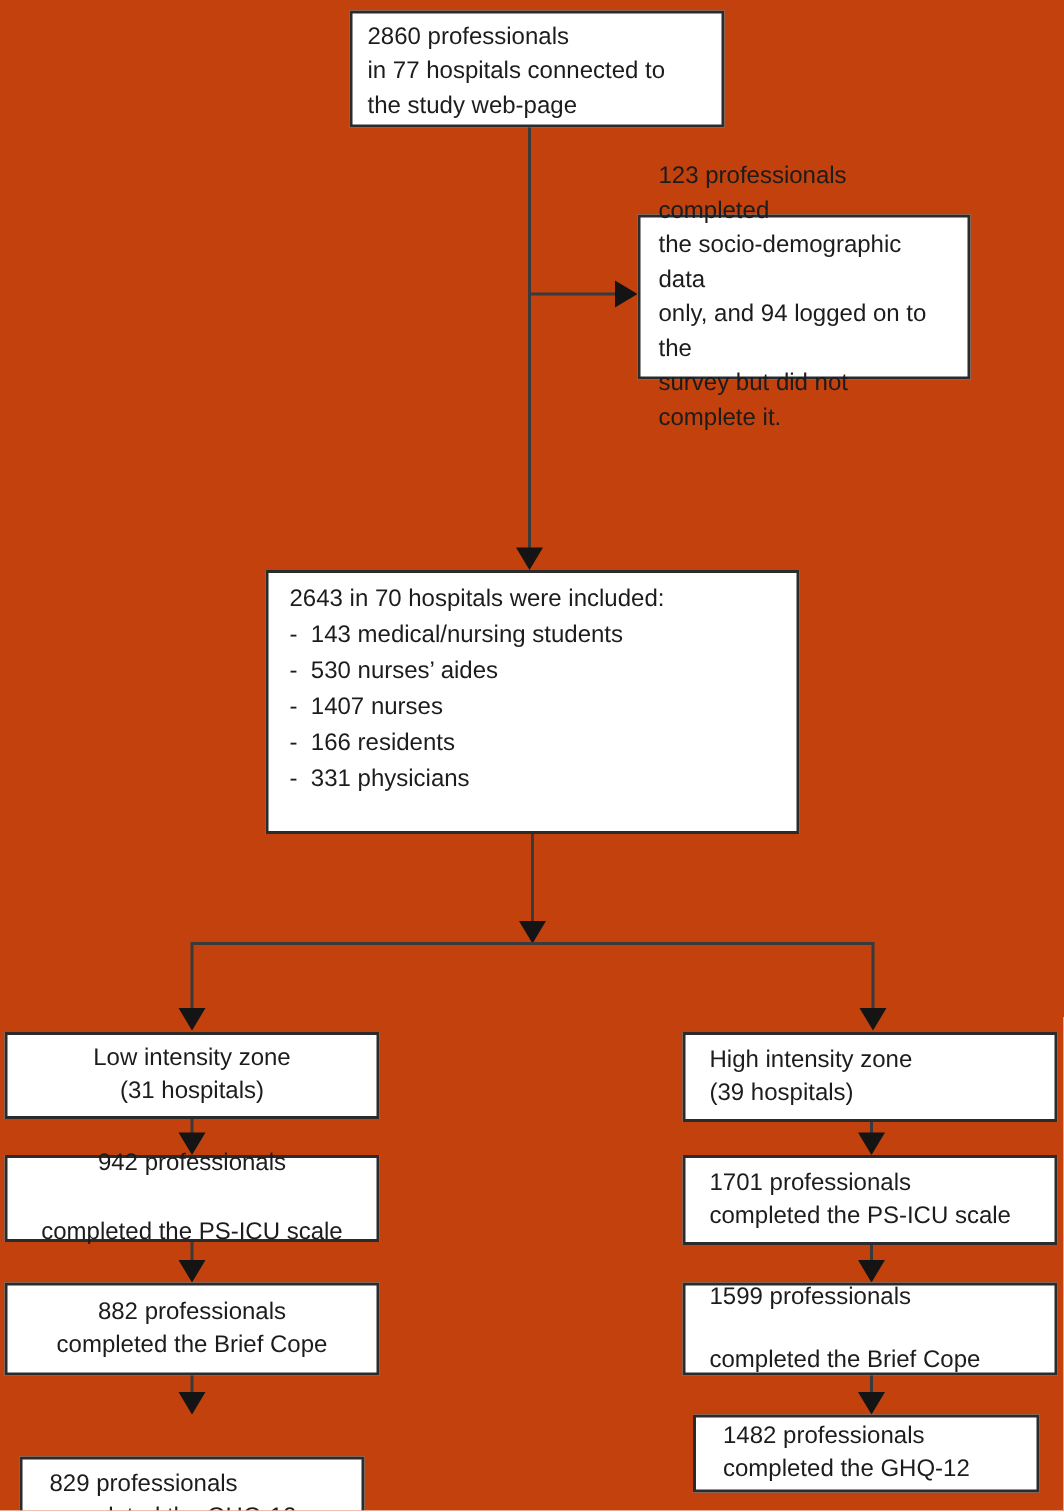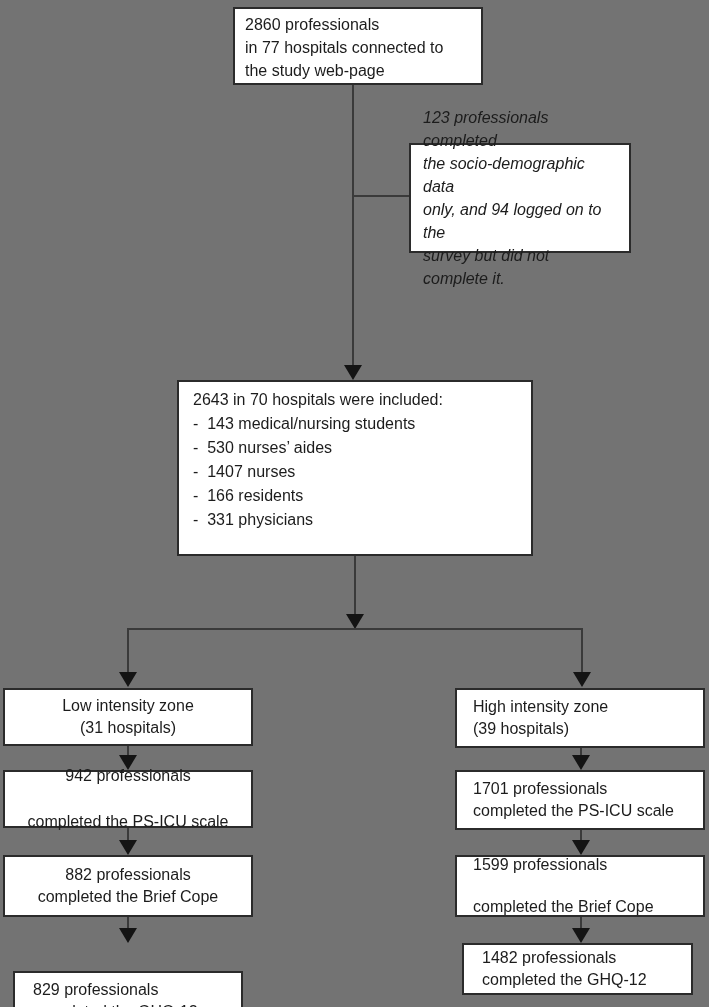--- a/index.html
+++ b/index.html
@@ -4,42 +4,42 @@
 <style>
   html, body {
     margin: 0;
     padding: 0;
     background: #ffffff;
   }
   .canvas {
     position: relative;
     width: 709px;
     height: 1007px;
-    background: #737373;
+    background: #c2410c;
     font-family: "Liberation Sans", sans-serif;
     color: #1c1c1c;
     overflow: hidden;
   }
   .box {
     position: absolute;
     box-sizing: border-box;
     border: 2px solid #2b2b2b;
     background: #ffffff;
     font-size: 16px;
     line-height: 22px;
     display: flex;
     flex-direction: column;
     justify-content: center;
   }
   .box.center { text-align: center; }
   .box.left   { text-align: left; }
 
   
   .b-connected { left: 233px; top: 7px;   width: 250px; height: 78px;  padding: 4px 10px; justify-content: flex-start; line-height: 23px; }
-  .b-excluded  { left: 409px; top: 143px; width: 222px; height: 110px; padding: 6px 12px; line-height: 23px; font-style: italic; }
+  .b-excluded  { left: 425px; top: 143px; width: 222px; height: 110px; padding: 6px 12px; line-height: 23px; }
   .b-included  { left: 177px; top: 380px; width: 356px; height: 176px; padding: 6px 14px; justify-content: flex-start; line-height: 24px; }
   .b-lowzone   { left: 3px;   top: 688px; width: 250px; height: 58px; }
   .b-highzone  { left: 455px; top: 688px; width: 250px; height: 60px; padding-left: 16px; }
   .b-lowpsicu  { left: 3px;   top: 770px; width: 250px; height: 58px; gap: 24px; }
   .b-highpsicu { left: 455px; top: 770px; width: 250px; height: 60px; padding-left: 16px; }
   .b-lowcope   { left: 3px;   top: 855px; width: 250px; height: 62px; }
   .b-highcope  { left: 455px; top: 855px; width: 250px; height: 62px; padding-left: 16px; gap: 20px; }
   .b-lowghq    { left: 13px;  top: 943px; width: 230px; height: 60px; padding-left: 18px; margin-top: 28px; }
   .b-highghq   { left: 462px; top: 943px; width: 231px; height: 52px; padding-left: 18px; }
 

